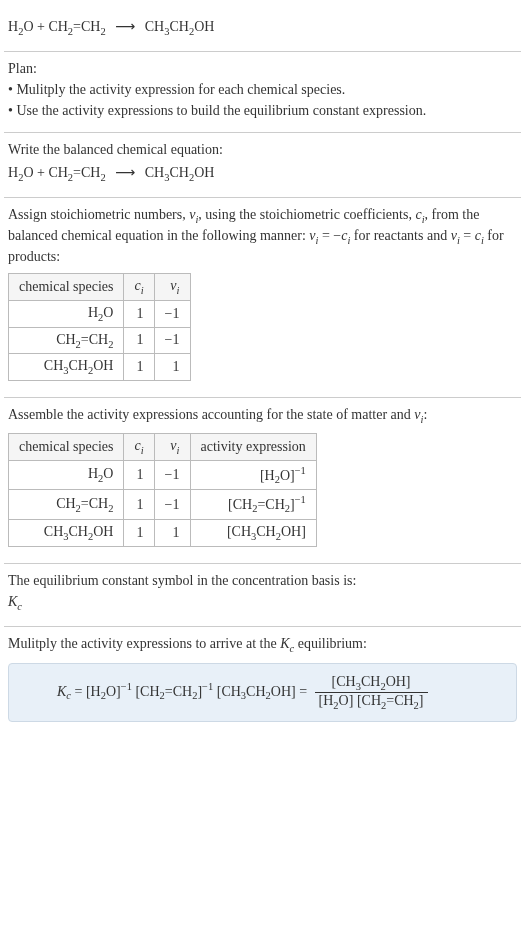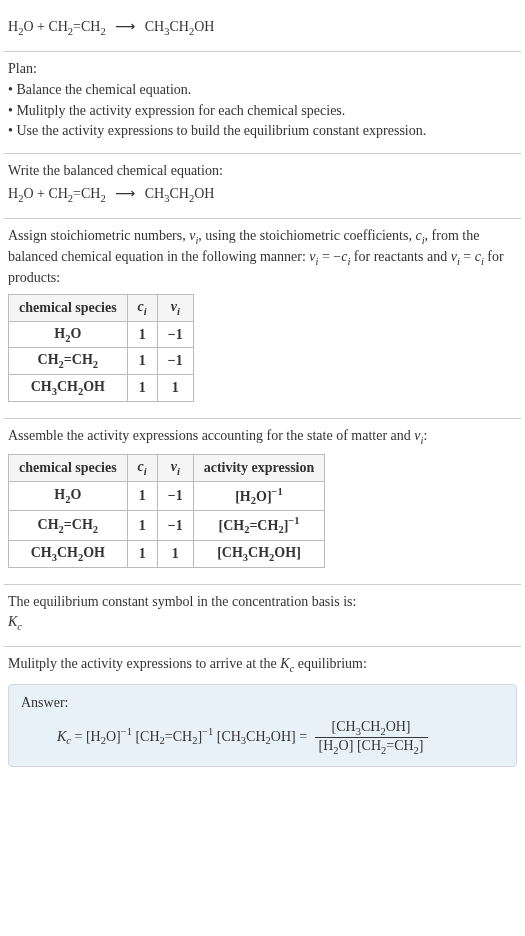--- a/index.html
+++ b/index.html
@@ -23,22 +23,22 @@
     .sup { font-size: 0.75em; vertical-align: super; }
     .arrow { margin: 0 6px; }
     .equation { margin: 4px 0; }
     table.data {
       border-collapse: collapse;
       margin: 6px 0;
     }
     table.data td, table.data th {
       border: 1px solid #bbb;
       padding: 4px 10px;
-      text-align: center;
-      font-weight: bold;
+      text-align: right;
+      font-weight: normal;
     }
     table.data th { background: #f5f5f5; }
     td.num { text-align: right; }
     .answer-box {
       background: #e8f0f8;
       border: 1px solid #cdd9e5;
       border-radius: 4px;
       padding: 10px 12px;
       margin: 8px 0;
     }
@@ -61,21 +61,20 @@
   <div class="section">
     <div class="equation">
       <span>H</span><span class="sub">2</span><span>O + CH</span><span class="sub">2</span><span>=CH</span><span class="sub">2</span>
       <span class="arrow">⟶</span>
       <span>CH</span><span class="sub">3</span><span>CH</span><span class="sub">2</span><span>OH</span>
     </div>
   </div>
 
   <div class="section">
     <div class="text-line">Plan:</div>
-    <div class="text-line">• Balance the chemical equation.</div>
     <div class="text-line">• Mulitply the activity expression for each chemical species.</div>
     <div class="text-line">• Use the activity expressions to build the equilibrium constant expression.</div>
   </div>
 
   <div class="section">
     <div class="text-line">Write the balanced chemical equation:</div>
     <div class="equation">
       <span>H</span><span class="sub">2</span><span>O + CH</span><span class="sub">2</span><span>=CH</span><span class="sub">2</span>
       <span class="arrow">⟶</span>
       <span>CH</span><span class="sub">3</span><span>CH</span><span class="sub">2</span><span>OH</span>
@@ -149,20 +148,19 @@
   <div class="section">
     <div class="text-line">The equilibrium constant symbol in the concentration basis is:</div>
     <div class="text-line"><span class="ital">K</span><span class="ital sub">c</span></div>
   </div>
 
   <div class="section" style="border-bottom:none;">
     <div class="text-line">
       <span>Mulitply the activity expressions to arrive at the </span><span class="ital">K</span><span class="ital sub">c</span><span> equilibrium:</span>
     </div>
     <div class="answer-box">
-      <div class="answer-label">Answer:</div>
       <div class="kc-line">
         <span class="ital">K</span><span class="ital sub">c</span><span> = </span><span>[H</span><span class="sub">2</span><span>O]</span><span class="sup">−1</span><span> [CH</span><span class="sub">2</span><span>=CH</span><span class="sub">2</span><span>]</span><span class="sup">−1</span><span> [CH</span><span class="sub">3</span><span>CH</span><span class="sub">2</span><span>OH] = </span><span class="frac"><span class="num"><span>[CH</span><span class="sub">3</span><span>CH</span><span class="sub">2</span><span>OH]</span></span><span class="den"><span>[H</span><span class="sub">2</span><span>O] [CH</span><span class="sub">2</span><span>=CH</span><span class="sub">2</span><span>]</span></span></span>
       </div>
     </div>
   </div>
 
 </div>
 
 </body></html>

